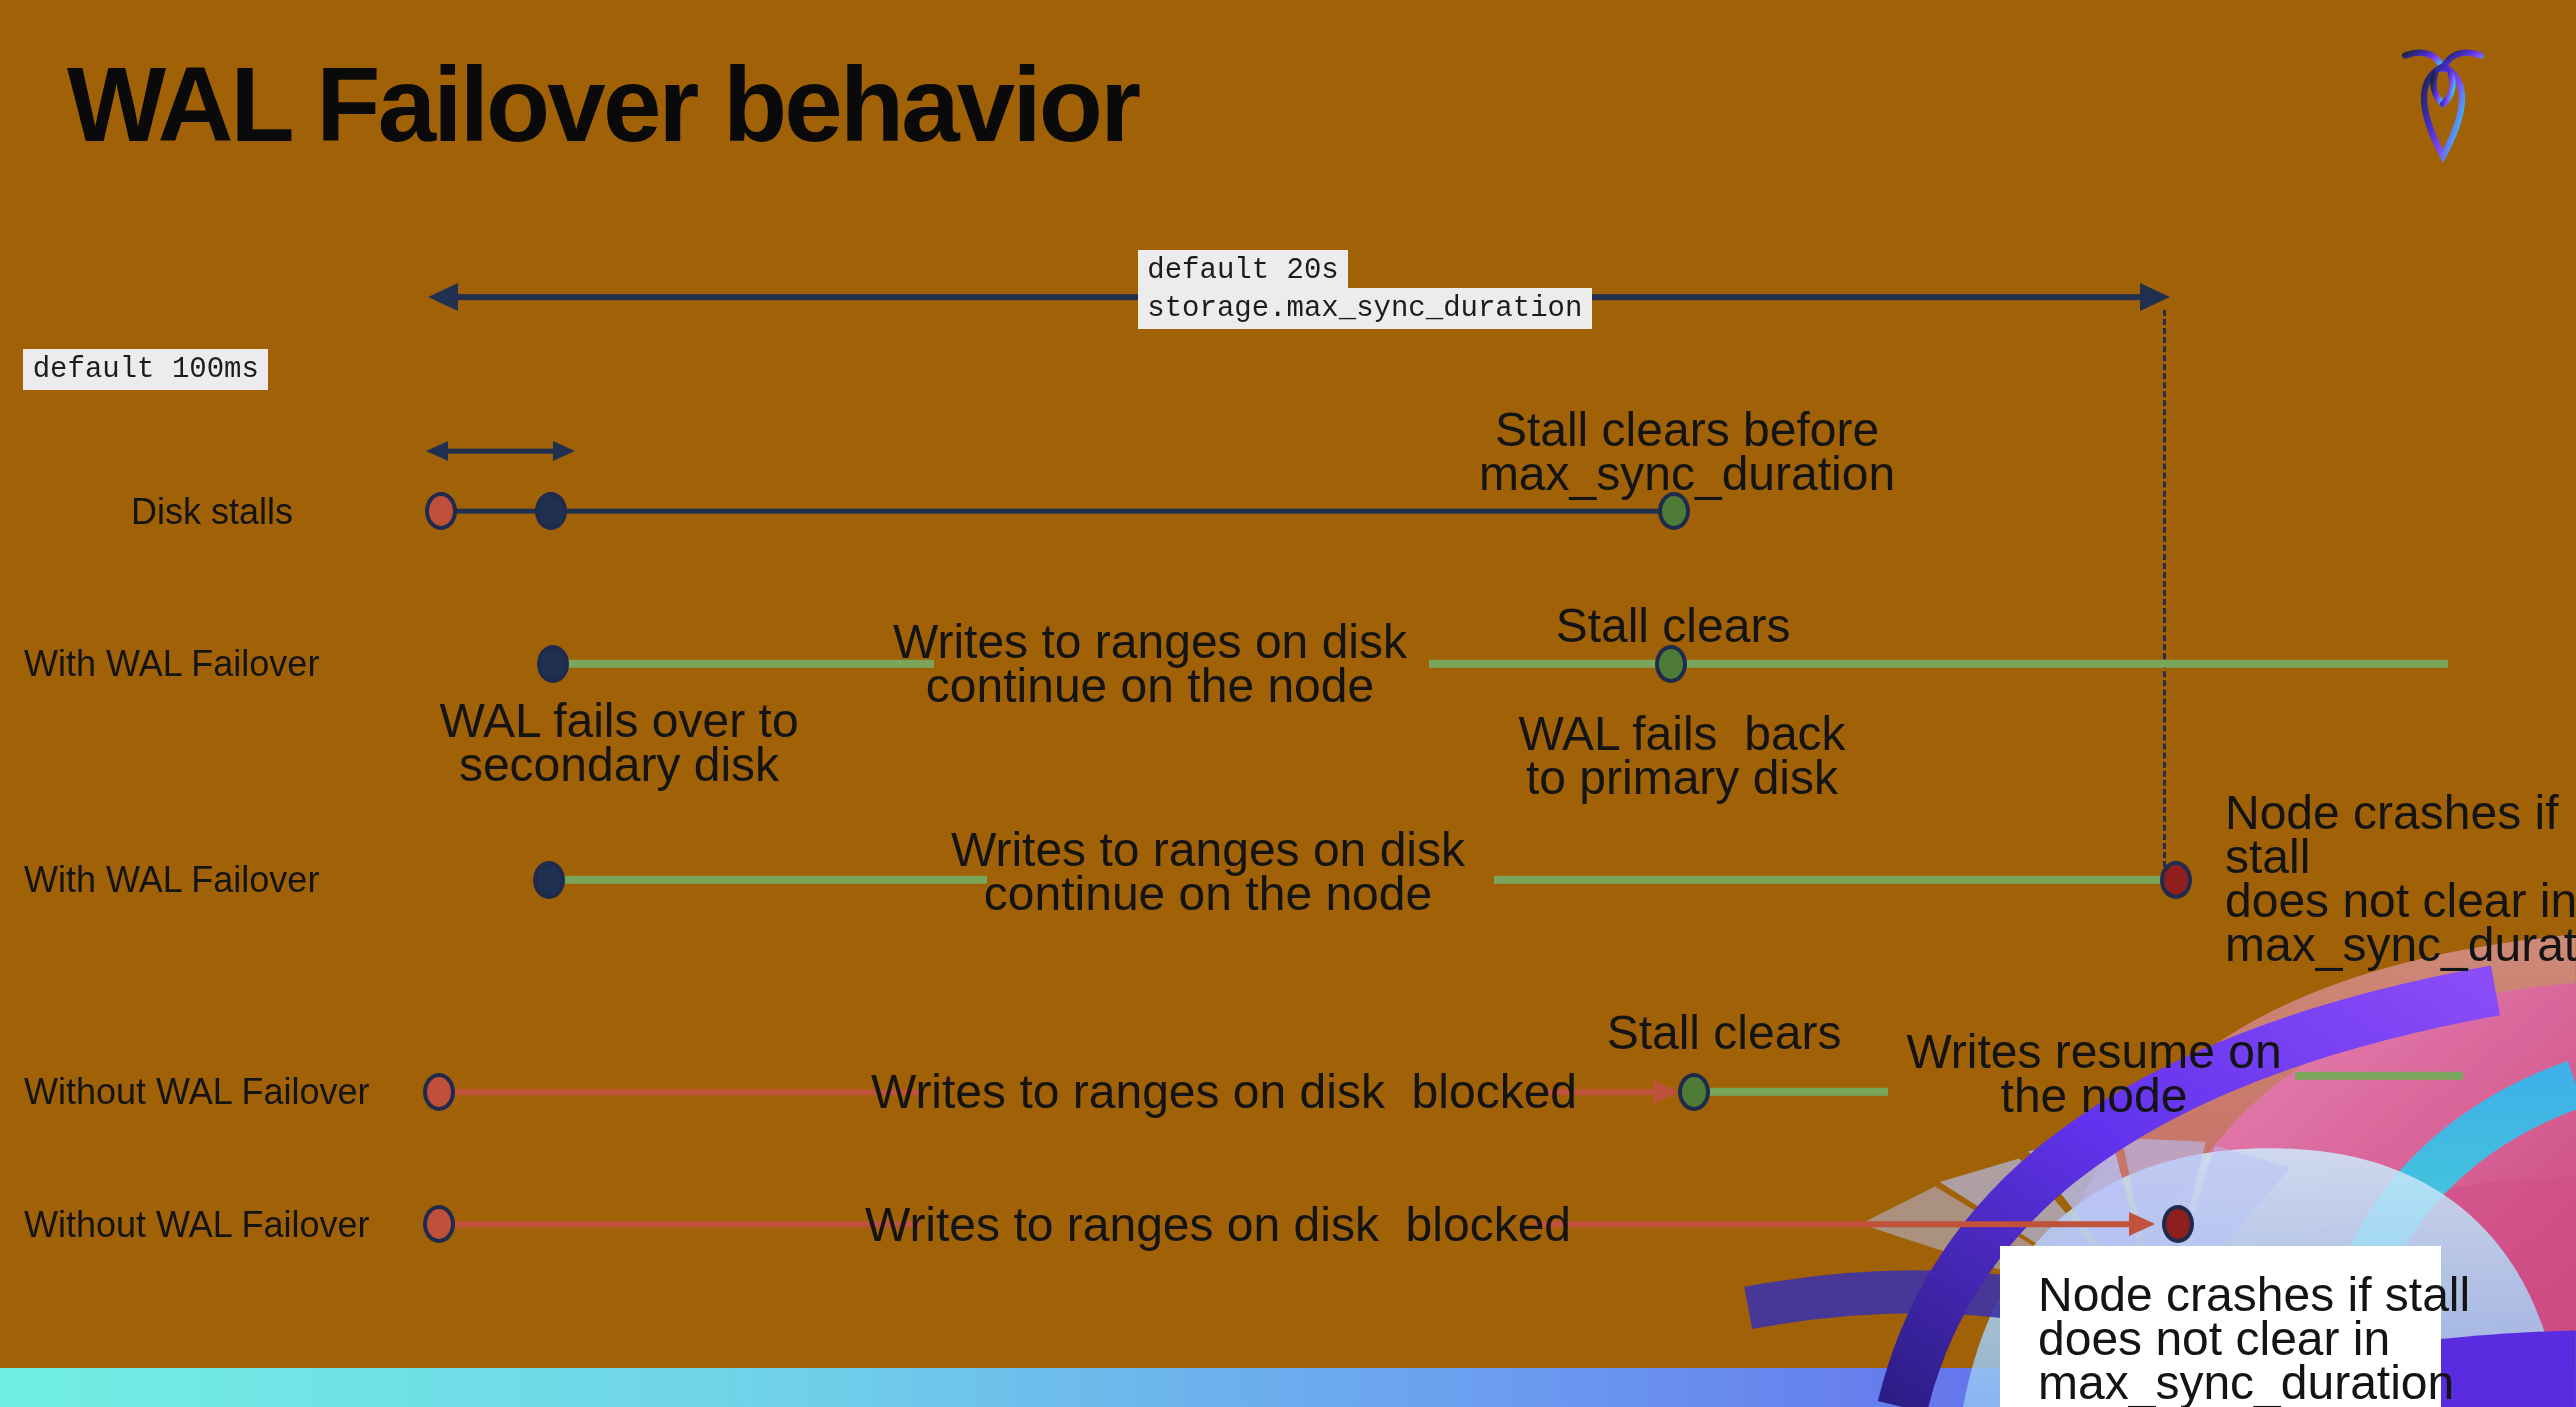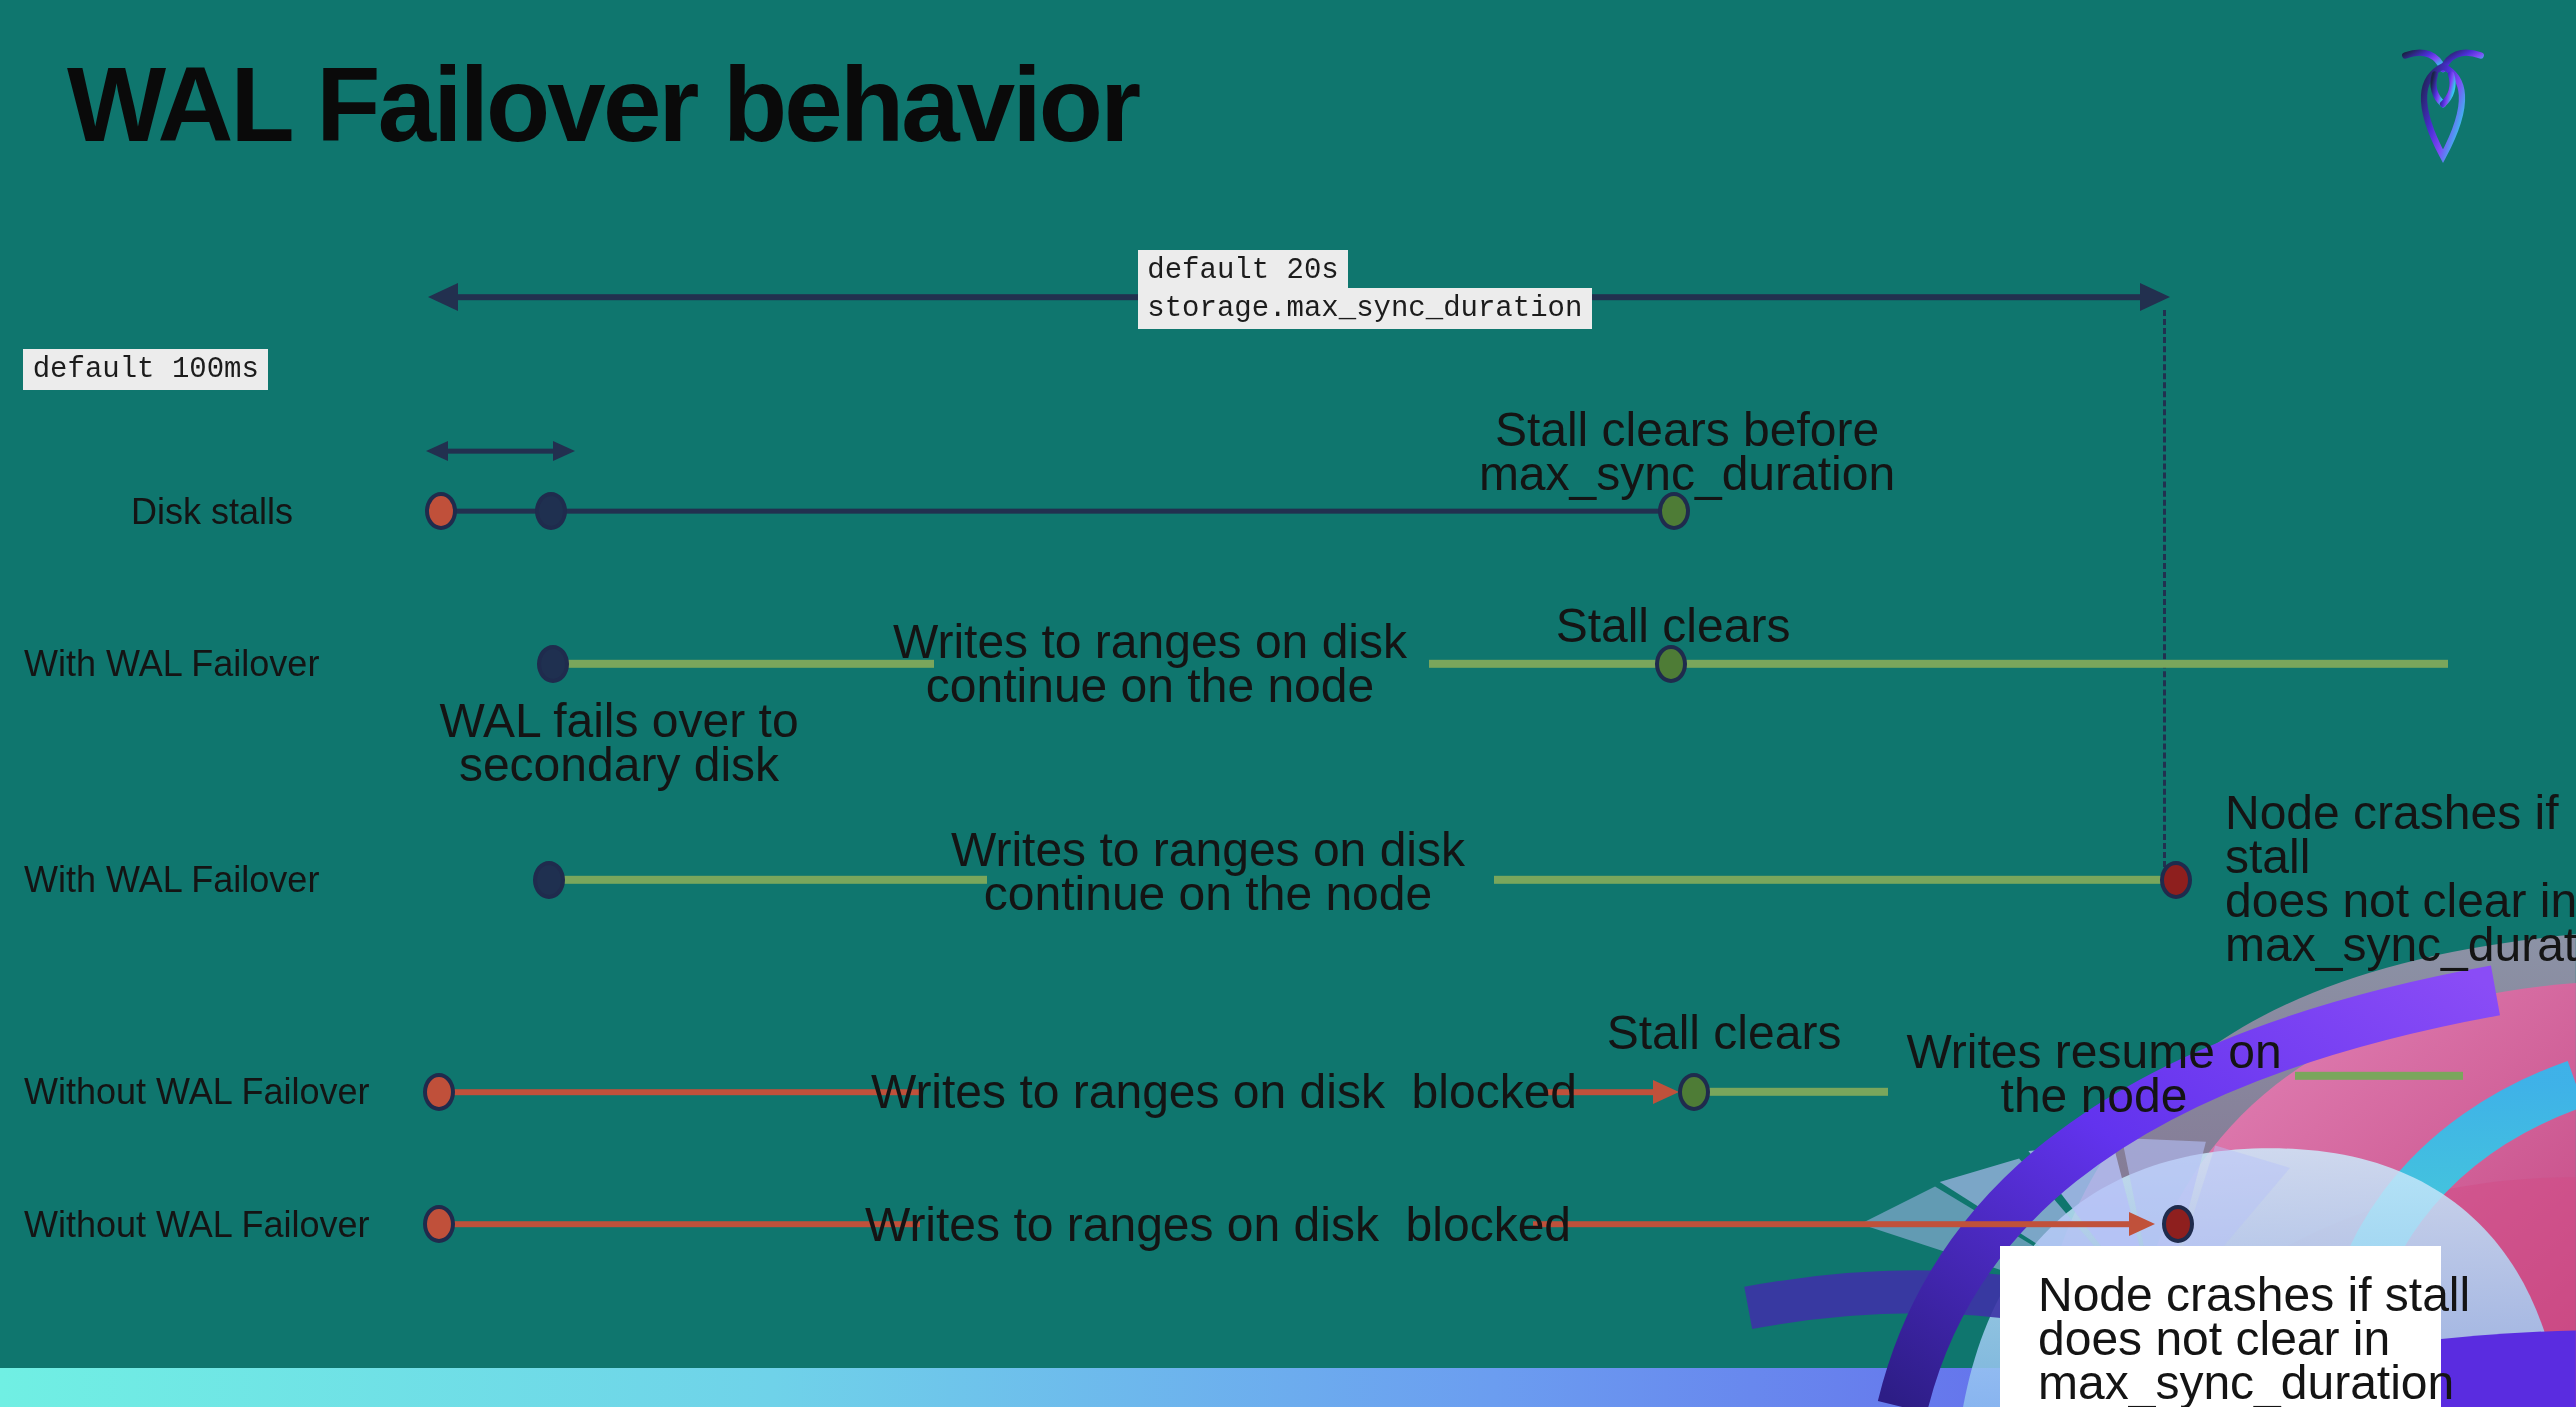--- a/index.html
+++ b/index.html
@@ -1,16 +1,16 @@
 <!DOCTYPE html>
 <html style="font-size:15px"><head>
 <meta charset="utf-8">
 <style>
   html,body{margin:0;padding:0;background:#ffffff;}
-  #slide{position:relative;width:2576px;height:1408px;background:#0f766e;overflow:hidden;
+  #slide{position:relative;width:2576px;height:1408px;background:#a16207;overflow:hidden;
          font-family:"Liberation Sans",sans-serif;color:#141414;}
 
   .title{position:absolute;left:67px;top:45px;font-size:105px;font-weight:700;
          letter-spacing:-2.8px;color:#0a0a0a;z-index:7;}
 
   
   .chip{position:absolute;background:#ececec;font-family:"Liberation Mono",monospace;
         font-size:29px;line-height:37px;padding:1.9px 9.3px;color:#1c1c1c;white-space:pre;z-index:8;}
 
   
@@ -149,20 +149,22 @@
   <div class="rowlabel" style="left:24px;top:642px;">With WAL Failover</div>
   <div class="hl green" style="left:553px;top:664px;width:381px;"></div>
   <div class="note center" style="left:1150px;top:620px;">Writes to ranges on disk
 continue on the node</div>
   <div class="hl green" style="left:1429px;top:664px;width:1019px;"></div>
   <div class="dot dot-navy" style="left:553px;top:664px;"></div>
   <div class="dot dot-green" style="left:1671px;top:664px;"></div>
   <div class="note center" style="left:619px;top:699px;">WAL fails over to
 secondary disk</div>
   <div class="note center" style="left:1673px;top:604px;">Stall clears</div>
+  <div class="note center" style="left:1682px;top:712px;">WAL fails  back
+to primary disk</div>
 
   <div class="rowlabel" style="left:24px;top:858px;">With WAL Failover</div>
   <div class="hl green" style="left:549px;top:880px;width:438px;"></div>
   <div class="note center" style="left:1208px;top:828px;">Writes to ranges on disk
 continue on the node</div>
   <div class="hl green" style="left:1494px;top:880px;width:680px;"></div>
   <div class="dot dot-navy" style="left:549px;top:880px;"></div>
   <div class="dot dot-maroon" style="left:2176px;top:880px;"></div>
   <div class="note" style="left:2225px;top:791px;">Node crashes if stall
 does not clear in

